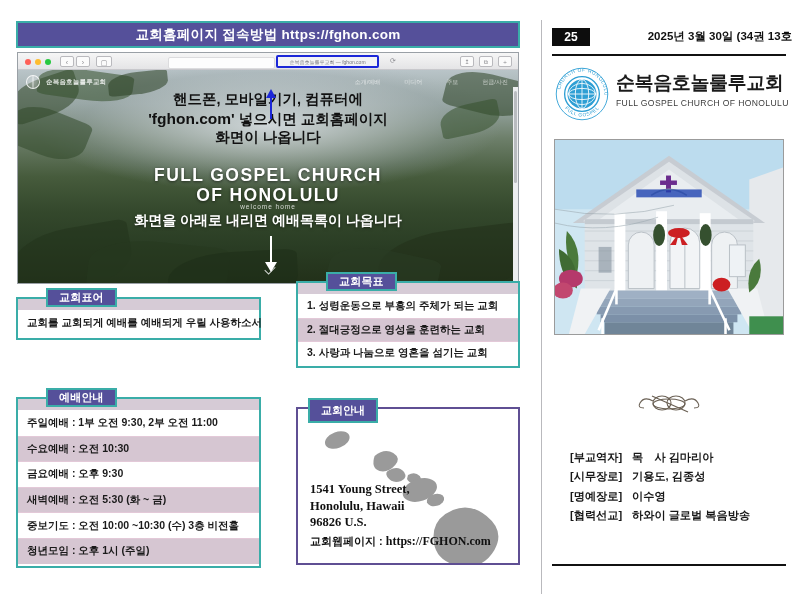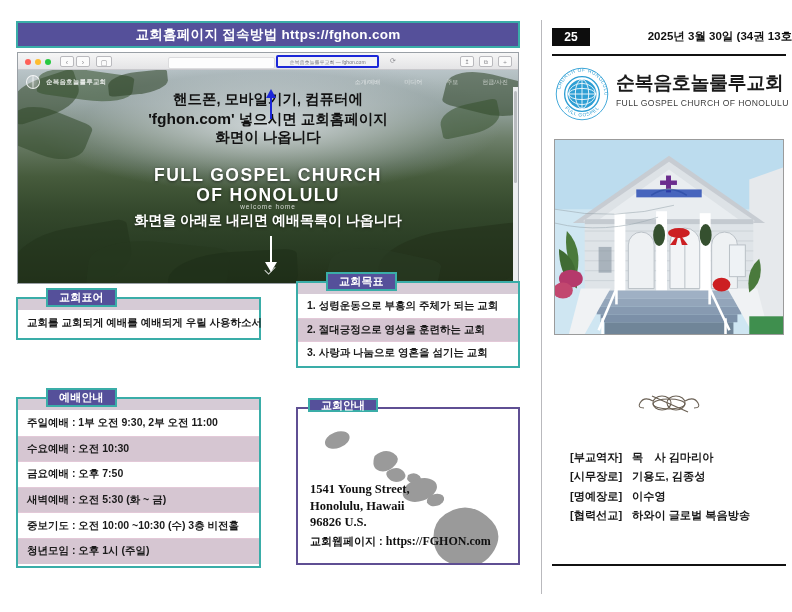--- a/index.html
+++ b/index.html
@@ -199,21 +199,21 @@
   #worship-box{left:16px;top:388px;width:245px;height:180px;}
   #worship-box .rows .row{height:25.6px;font-size:10.5px;}
 
   
   #info-box{position:absolute;left:296px;top:398px;width:224px;height:167px;}
   #info-box .frame{
     position:absolute;left:0;top:9px;right:0;bottom:0;
     border:2px solid #5f4f93;box-sizing:border-box;background:#ffffff;overflow:hidden;
   }
   #info-box .tab{
-    position:absolute;left:12px;top:0;height:14px;padding:0 11px;
+    position:absolute;left:12px;top:0;height:25px;padding:0 11px;
     background:#55509a;border:2px solid #3aada8;box-sizing:border-box;
     display:flex;align-items:center;justify-content:center;z-index:3;
   }
   #info-box .tab span{color:#fff;font-size:11px;font-weight:bold;white-space:nowrap;}
   .hawaii{position:absolute;left:0;top:9px;width:100%;height:158px;}
   .addr{
     position:absolute;left:12px;top:72px;
     font-family:"Liberation Serif","DejaVu Serif",serif;
     font-size:12.5px;font-weight:bold;color:#111;line-height:1.33;z-index:2;
   }
@@ -392,21 +392,21 @@
 
     <div class="tbox" id="worship-box">
       <div class="frame"></div>
       <div class="band"></div>
       <div class="tab">
         <span>예배안내</span>
       </div>
       <div class="rows">
         <div class="row first">주일예배 : 1부 오전 9:30, 2부 오전 11:00</div>
         <div class="row alt">수요예배 : 오전 10:30</div>
-        <div class="row">금요예배 : 오후 7:50</div>
+        <div class="row">금요예배 : 오후 9:30</div>
         <div class="row alt">새벽예배 : 오전 5:30 (화 ~ 금)</div>
         <div class="row">중보기도 : 오전 10:00 ~10:30 (수) 3층 비전홀</div>
         <div class="row alt">청년모임 : 오후 1시 (주일)</div>
       </div>
     </div>
 
     <div id="info-box">
       <div class="frame">
         <svg class="hawaii" viewBox="0 0 224 158" preserveAspectRatio="none">
           <g fill="#9a9a9a">

